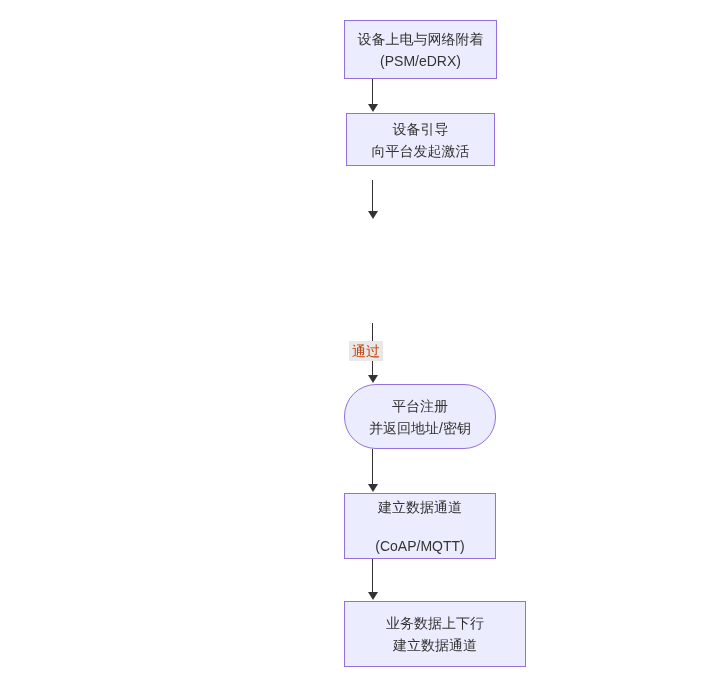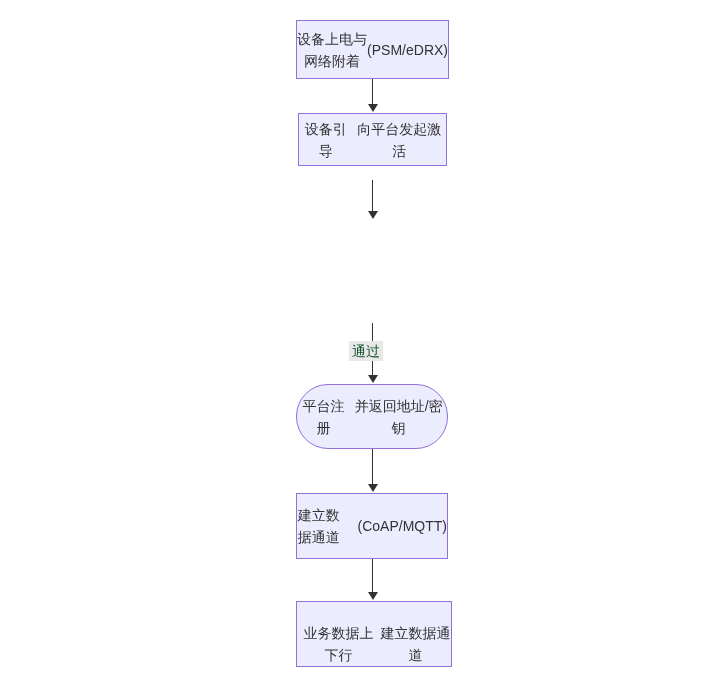--- a/index.html
+++ b/index.html
@@ -12,27 +12,28 @@
     position: relative;
     width: 726px;
     height: 700px;
     background: #ffffff;
     overflow: hidden;
   }
   .node {
     position: absolute;
     box-sizing: border-box;
     display: flex;
-    flex-direction: row;
+    flex-direction: column;
     align-items: center;
     justify-content: center;
     text-align: center;
     color: #333333;
     font-size: 14px;
     line-height: 22px;
+    margin-left: 48px;
   }
   .node.rect {
     background: #ECECFF;
     border: 1px solid #9370DB;
   }
   .node.diamond {
     background: transparent;
     border: none;
   }
   .node.diamond svg {
@@ -56,21 +57,21 @@
     left: 368px;
     width: 0;
     height: 0;
     border-left: 5px solid transparent;
     border-right: 5px solid transparent;
     border-top: 8px solid #333333;
   }
   .edge-label {
     position: absolute;
     background: #e8e8e8;
-    color: #14532d;
+    color: #c2410c;
     font-size: 14px;
     line-height: 18px;
     padding: 1px 3px;
     z-index: 3;
   }
 </style>
 </head>
 <body>
 
 <div class="canvas">
@@ -105,18 +106,18 @@
   <div class="node rect" style="left:296px;top:384px;width:152px;height:65px;border-radius:32px;">
     <span>平台注册</span>
     <span>并返回地址/密钥</span>
   </div>
 
   <div class="node rect" style="left:296px;top:493px;width:152px;height:66px;gap:17px;">
     <span>建立数据通道</span>
     <span>(CoAP/MQTT)</span>
   </div>
 
-  <div class="node rect" style="left:296px;top:601px;width:156px;height:66px;align-items:flex-end;">
+  <div class="node rect" style="left:296px;top:601px;width:182px;height:66px;">
     <span>业务数据上下行</span>
     <span>建立数据通道</span>
   </div>
 
 </div>
 
 </body></html>

